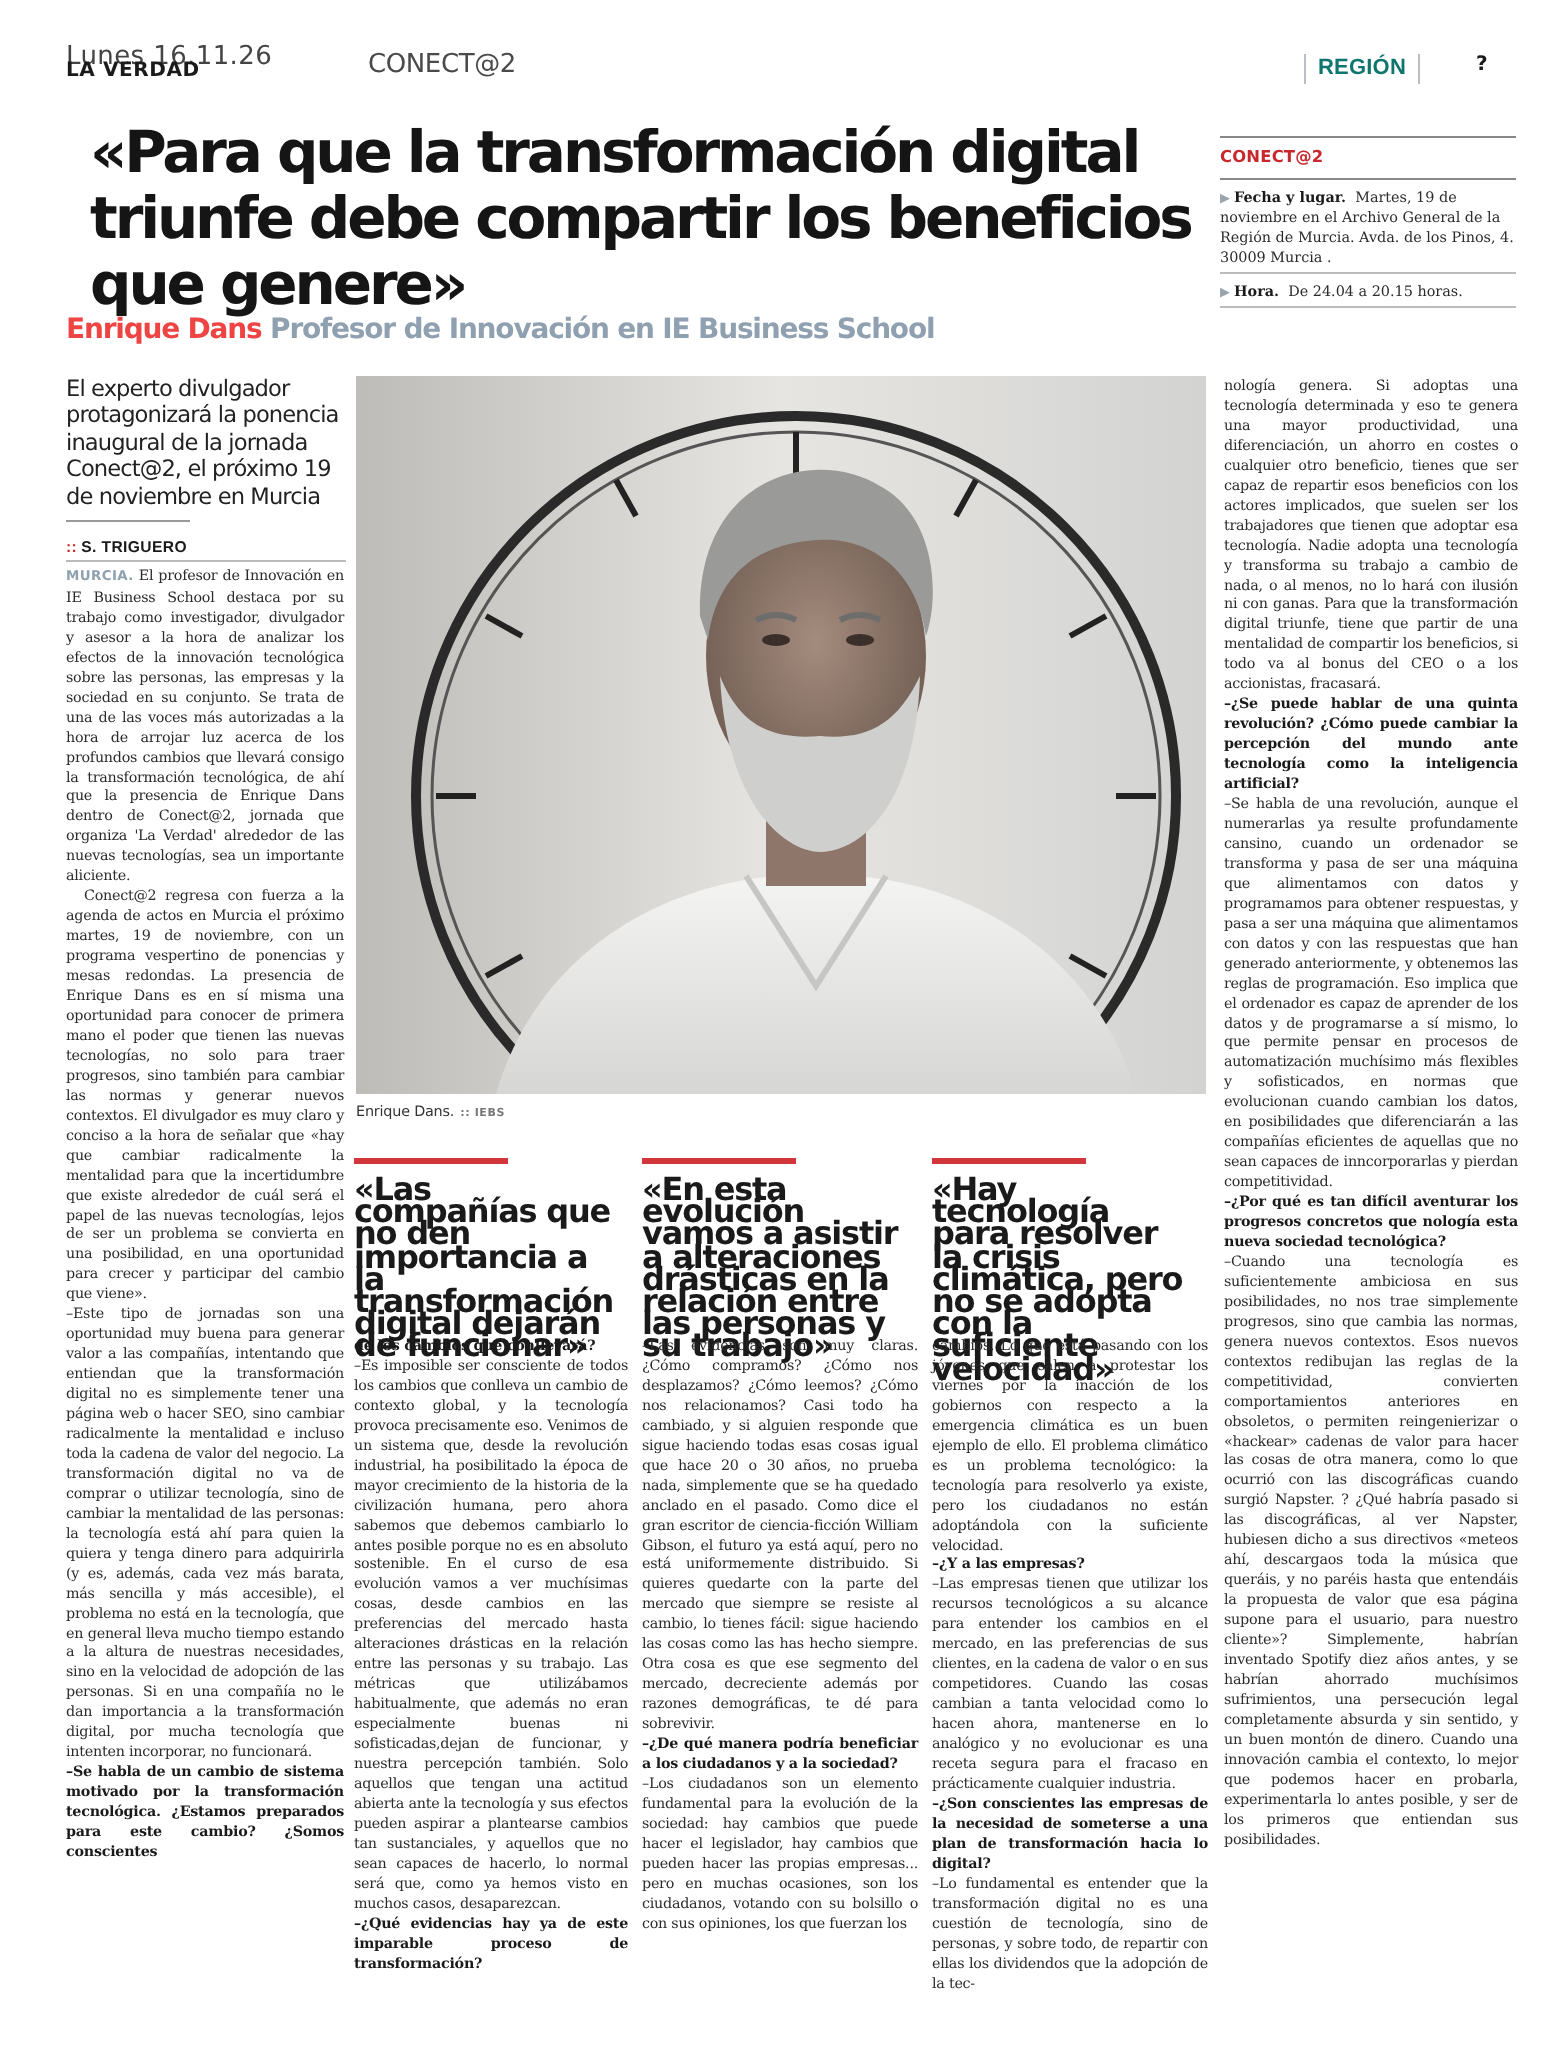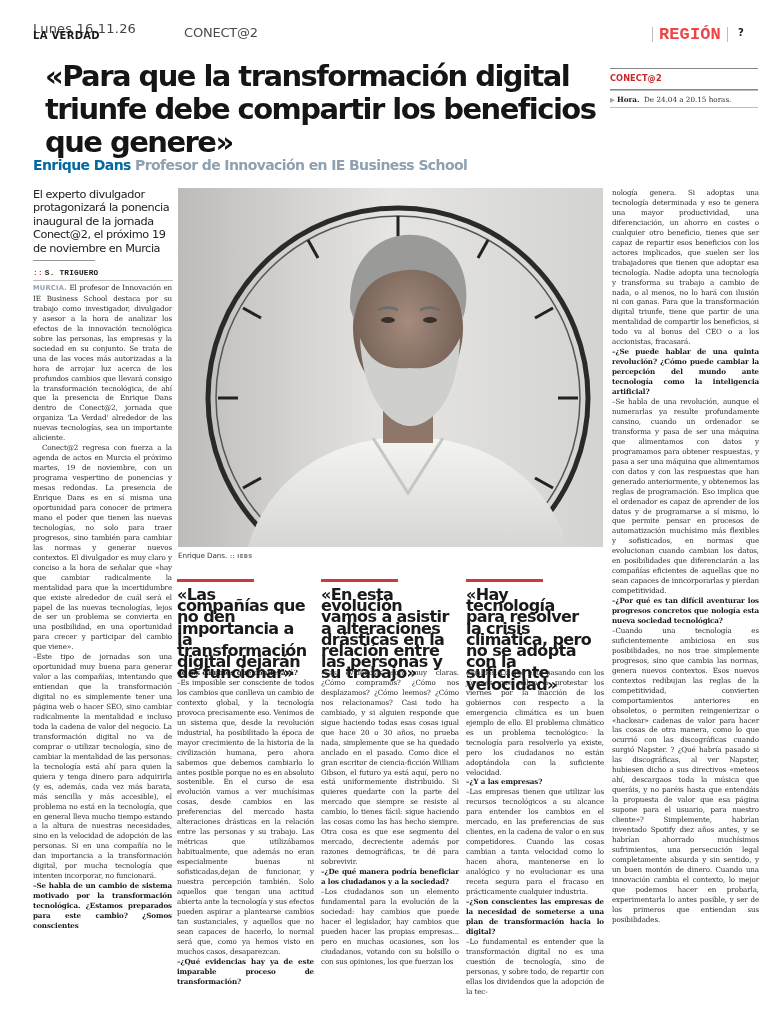--- a/index.html
+++ b/index.html
@@ -6,42 +6,42 @@
     html, body { width: 780px; height: 1024px; background: #ffffff; overflow: hidden; }
     body { position: relative; font-family: "DejaVu Serif", serif; color: #1e1e1e; }
 
     
     .masthead { position: absolute; top: 0; left: 0; width: 780px; height: 50px; }
     .date { position: absolute; left: 33px; top: 25px; font-family: "DejaVu Sans", sans-serif; font-size: 13px; color: #444; letter-spacing: .2px; line-height: 7px; }
     .paper { position: absolute; left: 33px; top: 32px; font-family: "DejaVu Sans", sans-serif; font-size: 10px; font-weight: bold; color: #1a1a1a; letter-spacing: .3px; line-height: 8px; }
     .section-name { position: absolute; left: 184px; top: 25px; font-family: "DejaVu Sans", sans-serif; font-size: 13px; color: #4a4a4a; letter-spacing: -.2px; }
     .region-wrap { position: absolute; left: 652px; top: 25px; height: 18px; display: flex; align-items: center; }
     .region-bar { width: 1px; height: 15px; background: #b8bec4; }
-    .region { font-family: Liberation Mono, monospace; font-size: 17px; font-weight: bold; color: #ef4444; padding: 0 6px; letter-spacing: .1px; }
+    .region { font-family: Liberation Sans, sans-serif; font-size: 11px; font-weight: bold; color: #0f766e; padding: 0 6px; letter-spacing: .1px; }
     .page-q { position: absolute; left: 738px; top: 27px; font-family: "DejaVu Sans", sans-serif; font-size: 10px; font-weight: bold; color: #1a1a1a; }
 
     
     .headline { position: absolute; left: 45px; top: 60px; width: 572px; font-family: "DejaVu Sans", sans-serif; font-weight: bold; font-size: 29px; line-height: 33px; color: #151515; letter-spacing: -1.55px; }
 
     .byline-row { position: absolute; left: 33px; top: 157px; font-family: "DejaVu Sans", sans-serif; font-size: 14px; font-weight: bold; letter-spacing: -.6px; white-space: nowrap; }
-    .byline-name { color: #0369a1; }
+    .byline-name { color: #ef4444; }
     .byline-role { color: #8fa0b0; }
 
     
     .infobox { position: absolute; left: 610px; top: 68px; width: 148px; }
     .info-rule { height: 1px; background: #888; }
     .info-brand { font-family: "DejaVu Sans", sans-serif; font-size: 8.2px; font-weight: bold; color: #c8282d; margin: 4px 0 6px 0; letter-spacing: .1px; }
     .info-item { font-size: 7.2px; line-height: 10px; color: #2b2b2b; padding: 4px 0 2px 0; }
     .info-item b { font-weight: bold; color: #1a1a1a; }
     .info-tri { color: #9aa4ad; font-size: 6.5px; margin-right: 2px; }
 
     
     .dek { position: absolute; left: 33px; top: 188px; width: 140px; font-family: "DejaVu Sans", sans-serif; font-size: 11.3px; line-height: 13.4px; color: #222; letter-spacing: -.45px; }
     .dek-rule { position: absolute; left: 33px; top: 260px; width: 62px; height: 1px; background: #999; }
-    .author { position: absolute; left: 33px; top: 269px; font-family: Liberation Mono, monospace; font-size: 7.8px; font-weight: bold; color: #1a1a1a; letter-spacing: .2px; }
+    .author { position: absolute; left: 33px; top: 269px; font-family: Liberation Sans, sans-serif; font-size: 7.8px; font-weight: bold; color: #1a1a1a; letter-spacing: .2px; }
     .author .dots { color: #c8282d; margin-right: 2px; }
     .author-rule { position: absolute; left: 33px; top: 280px; width: 140px; height: 1px; background: #bbb; }
 
     
     .col { position: absolute; font-size: 7.15px; line-height: 9.95px; color: #2a2a2a; text-align: justify; letter-spacing: -.12px; }
     .col p { margin: 0; text-indent: 0; }
     .col p.ind { text-indent: 9px; }
     .col .q { font-weight: bold; color: #1a1a1a; }
     .col .city { font-family: "DejaVu Sans", sans-serif; font-weight: bold; color: #8fa0b0; font-size: 6.7px; letter-spacing: .2px; margin-top: 32px; }
     .c1 { left: 33px; top: 283px; width: 139px; }
@@ -82,20 +82,23 @@
 
 <div class="byline-row">
   <span class="byline-name">Enrique Dans</span>
   <span class="byline-role">Profesor de Innovación en IE Business School</span>
 </div>
 
 <aside class="infobox">
   <div class="info-rule"></div>
   <div class="info-brand">CONECT@2</div>
   <div class="info-rule"></div>
+  <div class="info-item">
+    <span class="info-tri">▶</span><b>Fecha y lugar.</b>&nbsp; <span>Martes, 19 de noviembre en el Archivo General de la Región de Murcia. Avda. de los Pinos, 4. 30009 Murcia .</span>
+  </div>
   <div class="info-rule" style="background:#bbb"></div>
   <div class="info-item">
     <span class="info-tri">▶</span><b>Hora.</b>&nbsp; <span>De 24.04 a 20.15 horas.</span>
   </div>
   <div class="info-rule" style="background:#bbb"></div>
 </aside>
 
 <div class="dek">El experto divulgador protagonizará la ponencia inaugural de la jornada Conect@2, el próximo 19 de noviembre en Murcia</div>
 <div class="dek-rule"></div>
 <div class="author">

